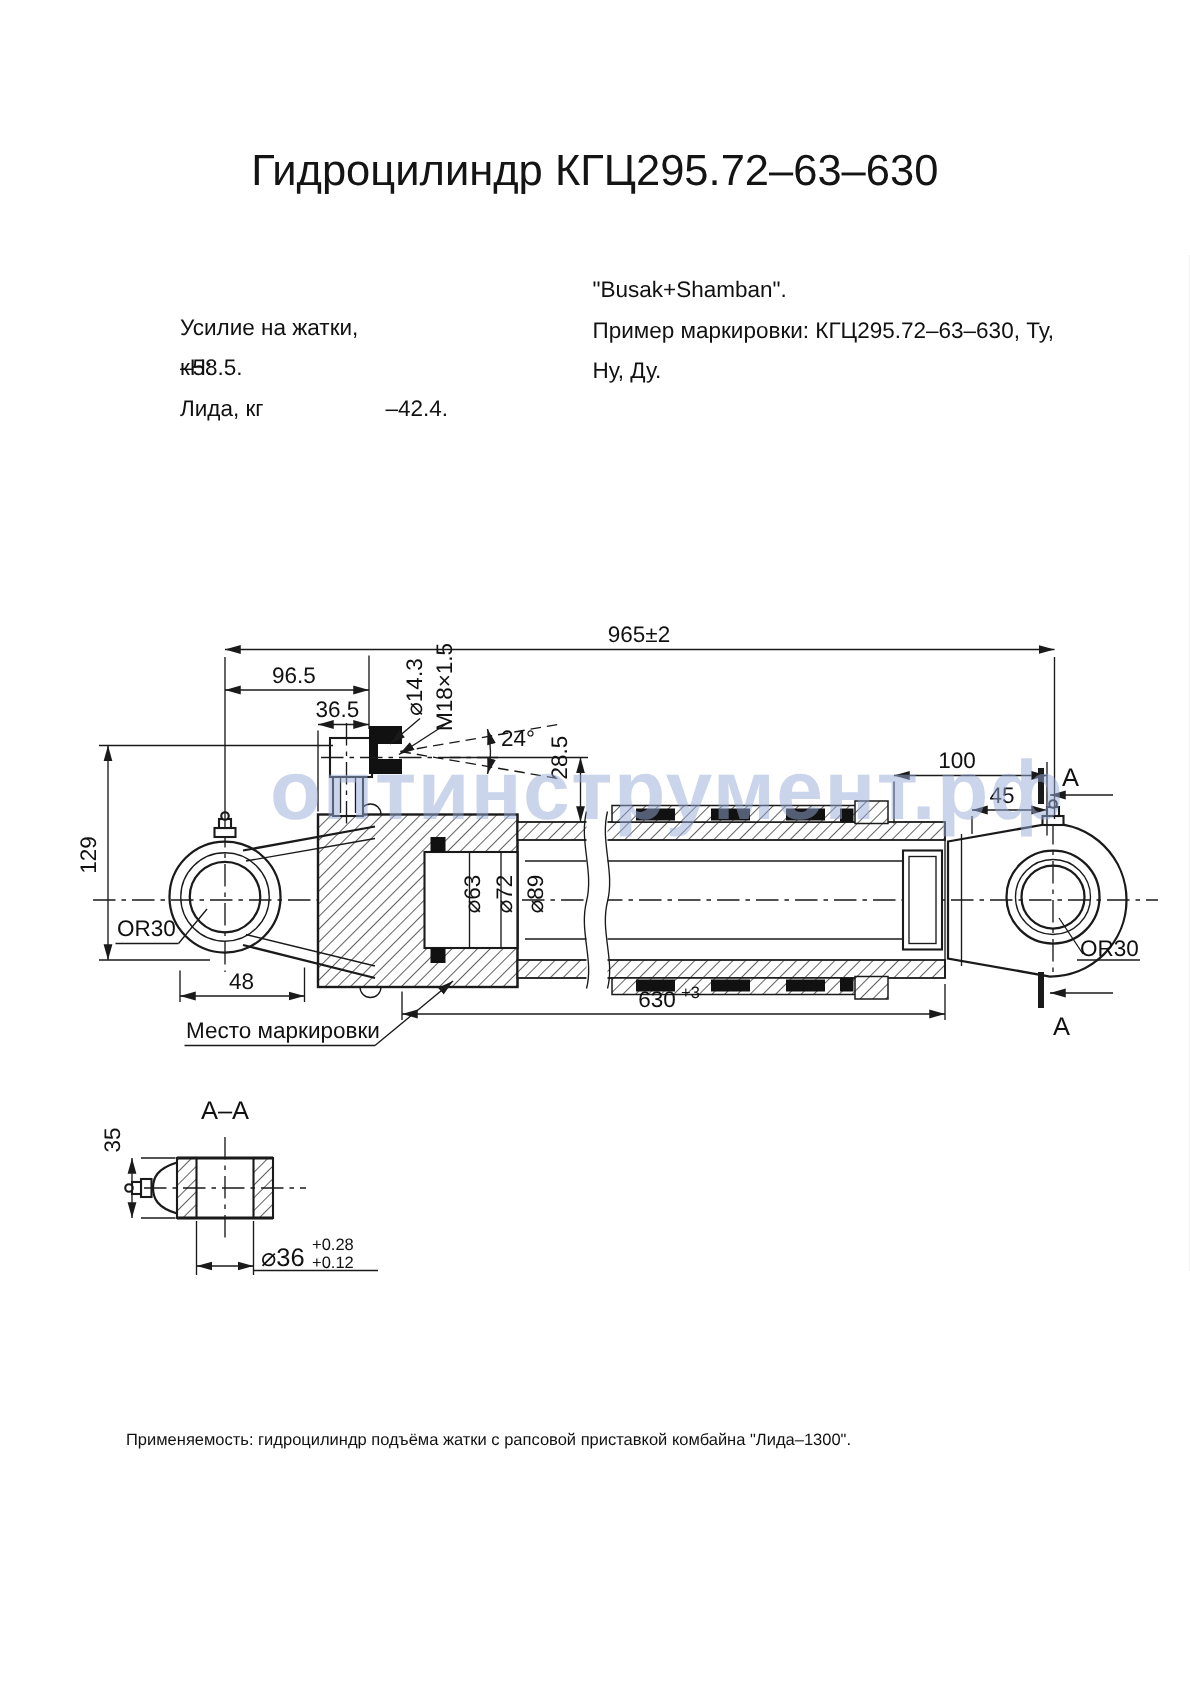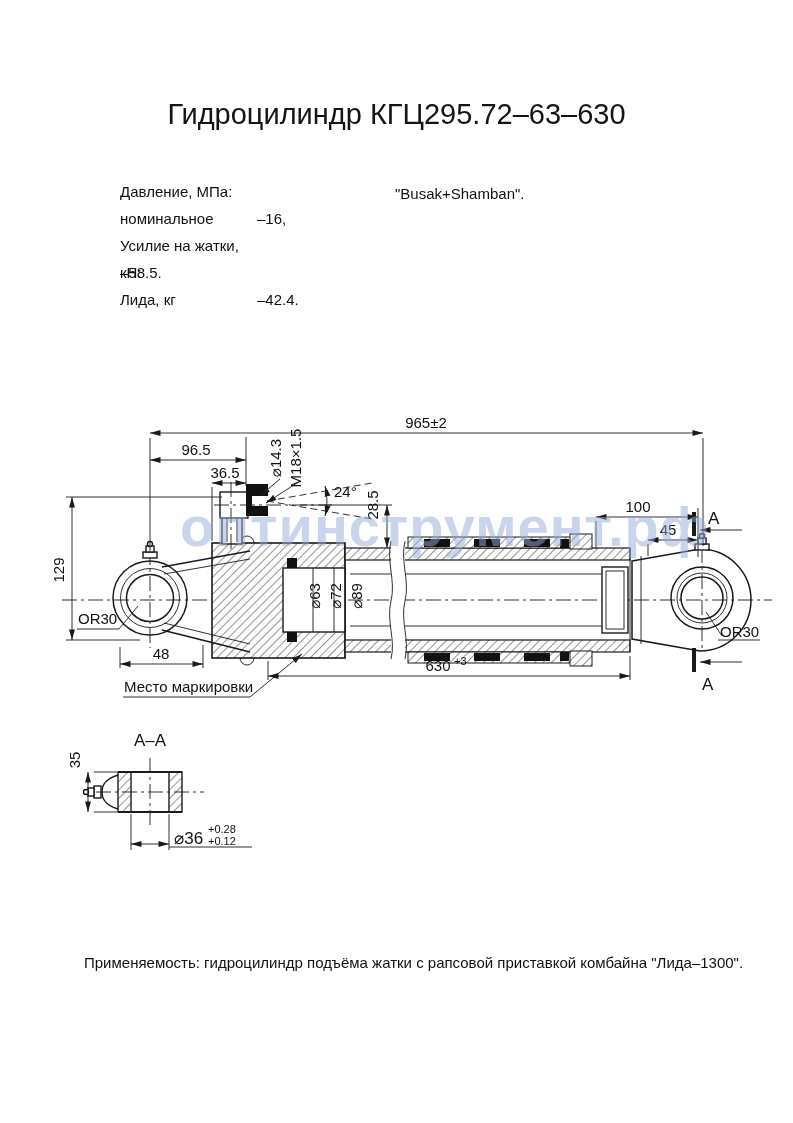--- a/index.html
+++ b/index.html
@@ -5,21 +5,21 @@
   html,body{margin:0;padding:0;background:#e8e8e8;}
   #page{position:relative;width:793px;height:1123px;background:#ffffff;margin:0 auto;overflow:hidden;
         font-family:"Liberation Sans",sans-serif;color:#111;text-decoration:underline;}
   #title{position:absolute;top:98px;left:0;right:0;text-align:center;font-size:29px;
          letter-spacing:0px;color:#141414;}
   .specs{position:absolute;left:120px;top:178px;width:230px;font-size:15px;}
   .specs .row{display:flex;height:27px;line-height:27px;}
   .specs .lab{width:137px;}
   .specs .val{flex:1;}
   .rnotes{position:absolute;left:395px;top:180px;width:330px;font-size:15px;line-height:27px;}
-  #bottom-note{position:absolute;left:84px;top:954px;font-size:15px;}
+  #bottom-note{position:absolute;left:84px;top:954px;font-size:11px;}
   #watermark{position:absolute;left:180px;top:494px;font-size:56px;font-weight:700;
              color:rgba(150,170,215,0.5);letter-spacing:1px;z-index:5;white-space:nowrap;}
   svg{position:absolute;left:0;top:0;z-index:1;}
   .ln{stroke:#1a1a1a;stroke-width:1.5;fill:none;}
   .tn{stroke:#1a1a1a;stroke-width:0.9;fill:none;}
   .bold2{stroke:#1a1a1a;stroke-width:2;fill:none;}
   .cl{stroke:#1a1a1a;stroke-width:0.9;fill:none;stroke-dasharray:15 4 3 4;}
   .dsh{stroke:#1a1a1a;stroke-width:0.9;fill:none;stroke-dasharray:7 4;}
   .dim{stroke:#1a1a1a;stroke-width:0.9;fill:none;}
   .wht{fill:#ffffff;stroke:#1a1a1a;stroke-width:1.4;}
@@ -30,42 +30,38 @@
 </style>
 </head>
 <body>
 
 <div id="page">
 
   <div id="title">Гидроцилиндр КГЦ295.72–63–630</div>
 
   <div class="specs">
     <div class="row">
-        <span class="lab">Давление, МПа:</span>
         <span class="val"></span>
-      </div>
-    <div class="row">
-        <span class="lab">номинальное</span>
-        <span class="val">–16,</span>
       </div>
     <div class="row">
         <span class="lab">Усилие на жатки, кН:</span>
         <span class="val"></span>
       </div>
     <div class="row">
         <span class="val">–58.5.</span>
       </div>
     <div class="row">
         <span class="lab">Лида, кг</span>
         <span class="val">–42.4.</span>
       </div>
   </div>
 
   <div class="rnotes">
     <div>"Busak+Shamban".</div>
+    <div>Пример маркировки: КГЦ295.72–63–630, Ту, Ну, Ду.</div>
   </div>
 
   <div id="watermark">оптинструмент.рф</div>
 
   <svg width="793" height="1123" viewBox="0 0 793 1123">
     <defs>
       <pattern id="hatch" width="6" height="6" patternUnits="userSpaceOnUse" patternTransform="rotate(45)">
         <rect width="6" height="6" fill="#ffffff"></rect>
         <line x1="0" y1="0" x2="0" y2="6" stroke="#2a2a2a" stroke-width="1"></line>
       </pattern>

